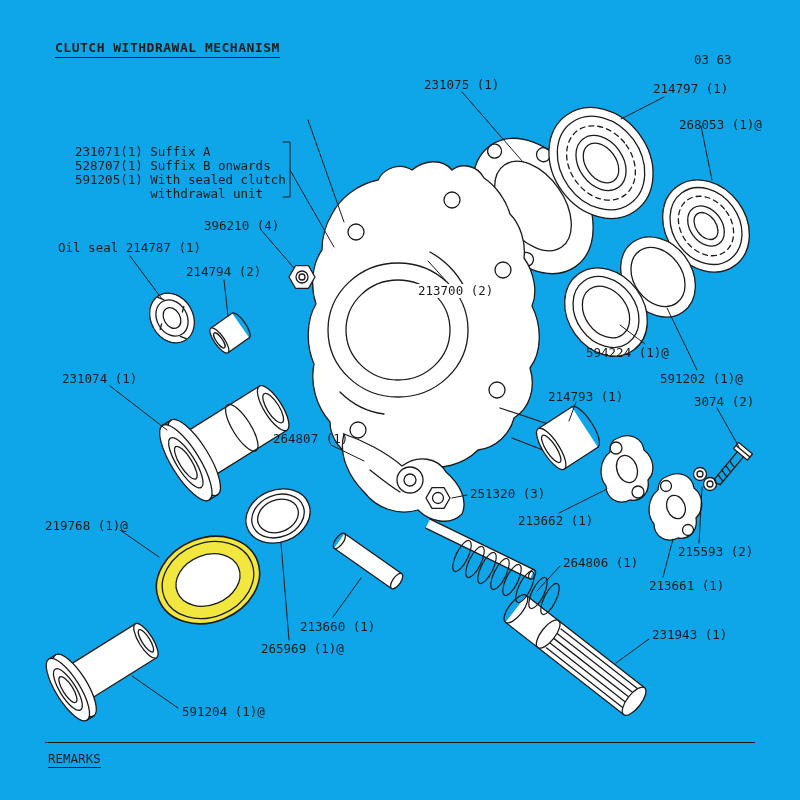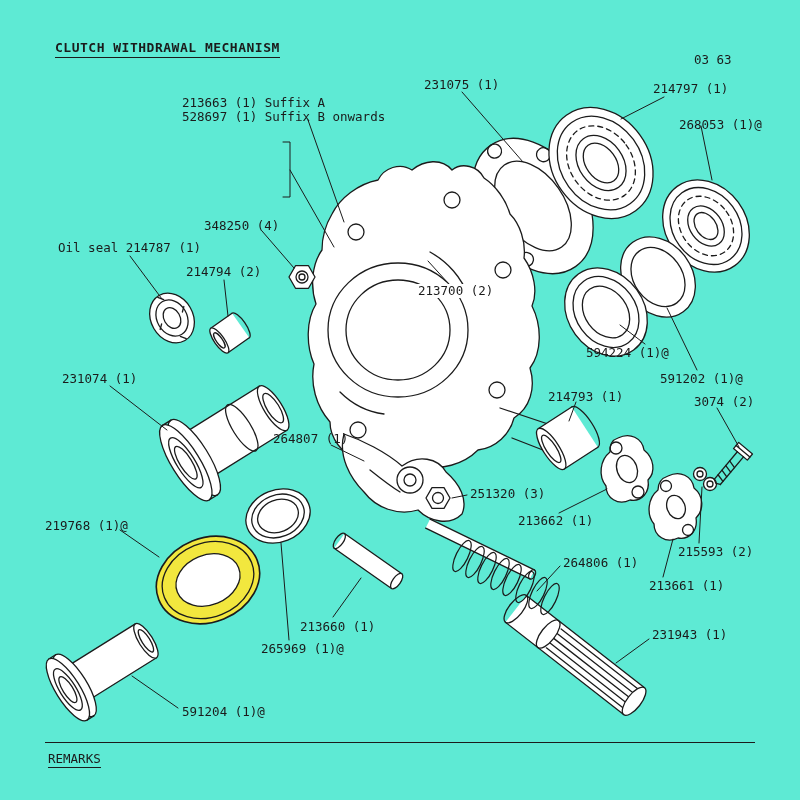--- a/index.html
+++ b/index.html
@@ -1,18 +1,18 @@
 <!DOCTYPE html>
 <html><head>
 <meta charset="utf-8">
 <style>
   * { margin:0; padding:0; box-sizing:border-box; }
   html,body { width:800px; height:800px; background:#ffffff; }
   body { font-family:"DejaVu Sans Mono", monospace; color:#1b1b1b; }
-  .sheet { position:relative; width:800px; height:800px; background:#5eead4; overflow:hidden; }
+  .sheet { position:relative; width:800px; height:800px; background:#0ea5e9; overflow:hidden; }
   .diagram-svg { position:absolute; left:0; top:0; }
   .part-label { position:absolute; font-size:12.5px; line-height:14px; white-space:pre; }
   .title { position:absolute; left:55px; top:40px; font-size:13px; font-weight:bold; letter-spacing:.5px;
            border-bottom:1.5px solid #1b1b1b; padding-bottom:2px; }
   .page-ref { position:absolute; left:694px; top:52px; font-size:12.5px; }
   .bottom-rule { position:absolute; left:45px; top:742px; width:710px; border-top:1.5px solid #1b1b1b; }
   .remarks-heading { position:absolute; left:48px; top:751px; font-size:12.5px;
                      border-bottom:1.5px solid #1b1b1b; padding-bottom:1px; }
   .remarks-note { position:absolute; left:130px; top:751px; font-size:12.5px; }
   .bg-white { background:#ffffff; padding:0 2px; }
@@ -260,26 +260,28 @@
       <line x1="333" y1="617" x2="361" y2="578"></line>
       <line x1="289" y1="640" x2="281" y2="543"></line>
       <line x1="649" y1="639" x2="616" y2="663"></line>
       <line x1="178" y1="708" x2="132" y2="676"></line>
     </g>
   </svg>
 
   <div class="title">CLUTCH WITHDRAWAL MECHANISM</div>
   <div class="page-ref">03 63</div>
 
-  <div class="part-label" style="left:182px; top:96px;">213663 (1) Suffix A
-528697 (1) Suffix B onwards</div>
+  <div class="part-label" style="left:75px;  top:145px;">231071(1) Suffix A
+528707(1) Suffix B onwards
+591205(1) With sealed clutch
+          withdrawal unit</div>
   <div class="part-label" style="left:424px; top:78px;">231075 (1)</div>
   <div class="part-label" style="left:653px; top:82px;">214797 (1)</div>
   <div class="part-label" style="left:679px; top:118px;">268053 (1)@</div>
-  <div class="part-label" style="left:204px; top:219px;">348250 (4)</div>
+  <div class="part-label" style="left:204px; top:219px;">396210 (4)</div>
   <div class="part-label" style="left:58px;  top:241px;">Oil seal 214787 (1)</div>
   <div class="part-label" style="left:186px; top:265px;">214794 (2)</div>
   <div class="part-label bg-white" style="left:416px; top:284px;">213700 (2)</div>
   <div class="part-label" style="left:586px; top:346px;">594224 (1)@</div>
   <div class="part-label" style="left:660px; top:372px;">591202 (1)@</div>
   <div class="part-label" style="left:62px;  top:372px;">231074 (1)</div>
   <div class="part-label" style="left:548px; top:390px;">214793 (1)</div>
   <div class="part-label" style="left:694px; top:395px;">3074 (2)</div>
   <div class="part-label" style="left:273px; top:432px;text-align:right;">264807 (1)</div>
   <div class="part-label" style="left:470px; top:487px;">251320 (3)</div>

